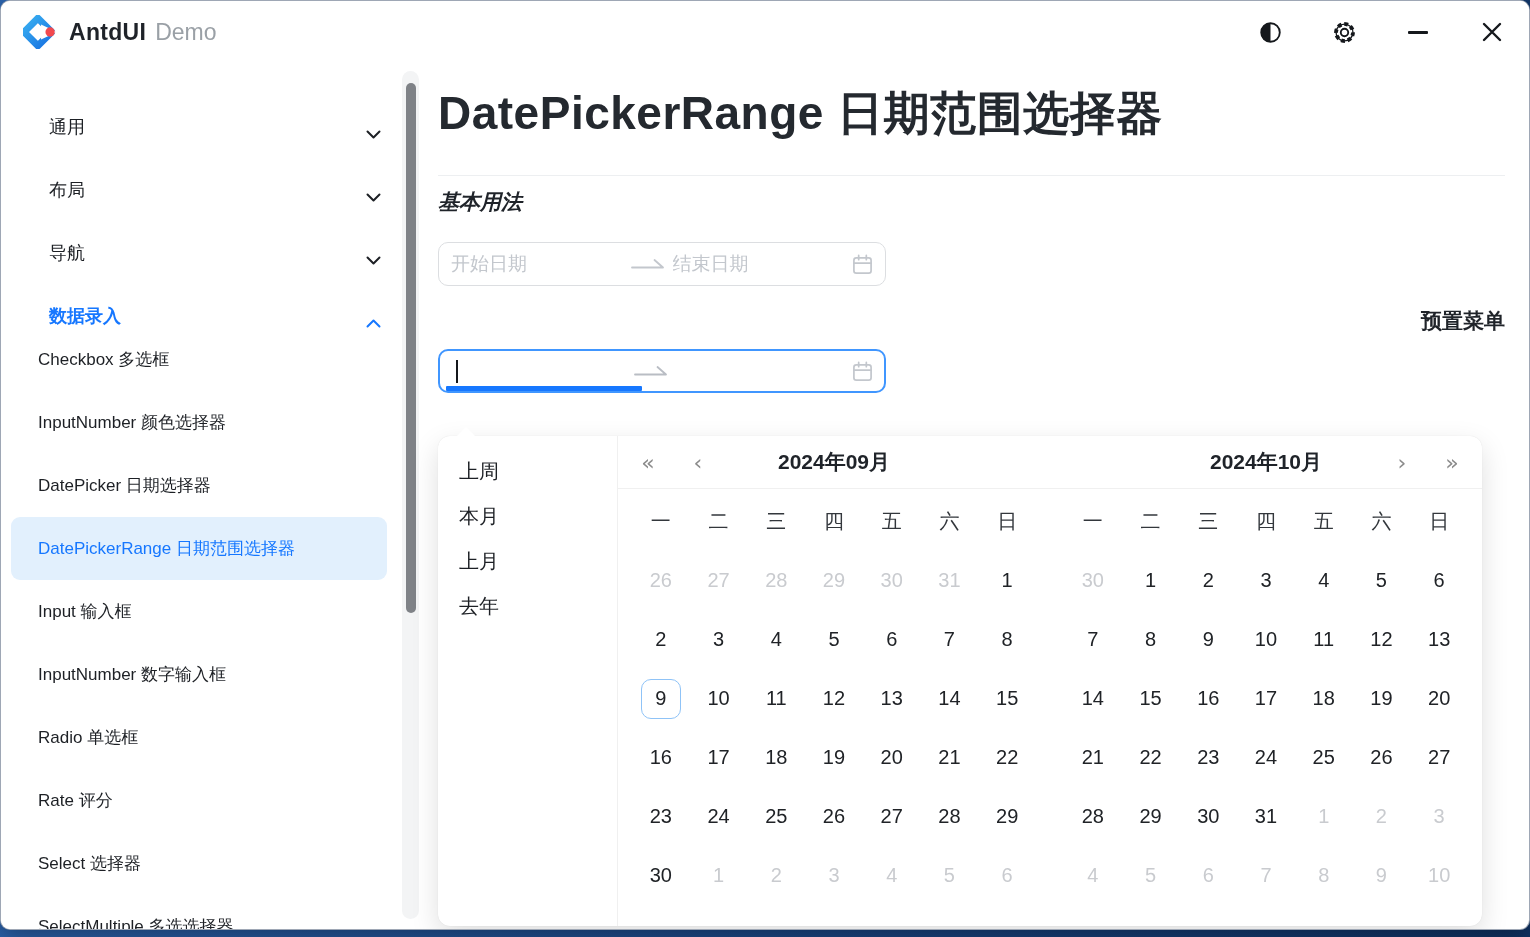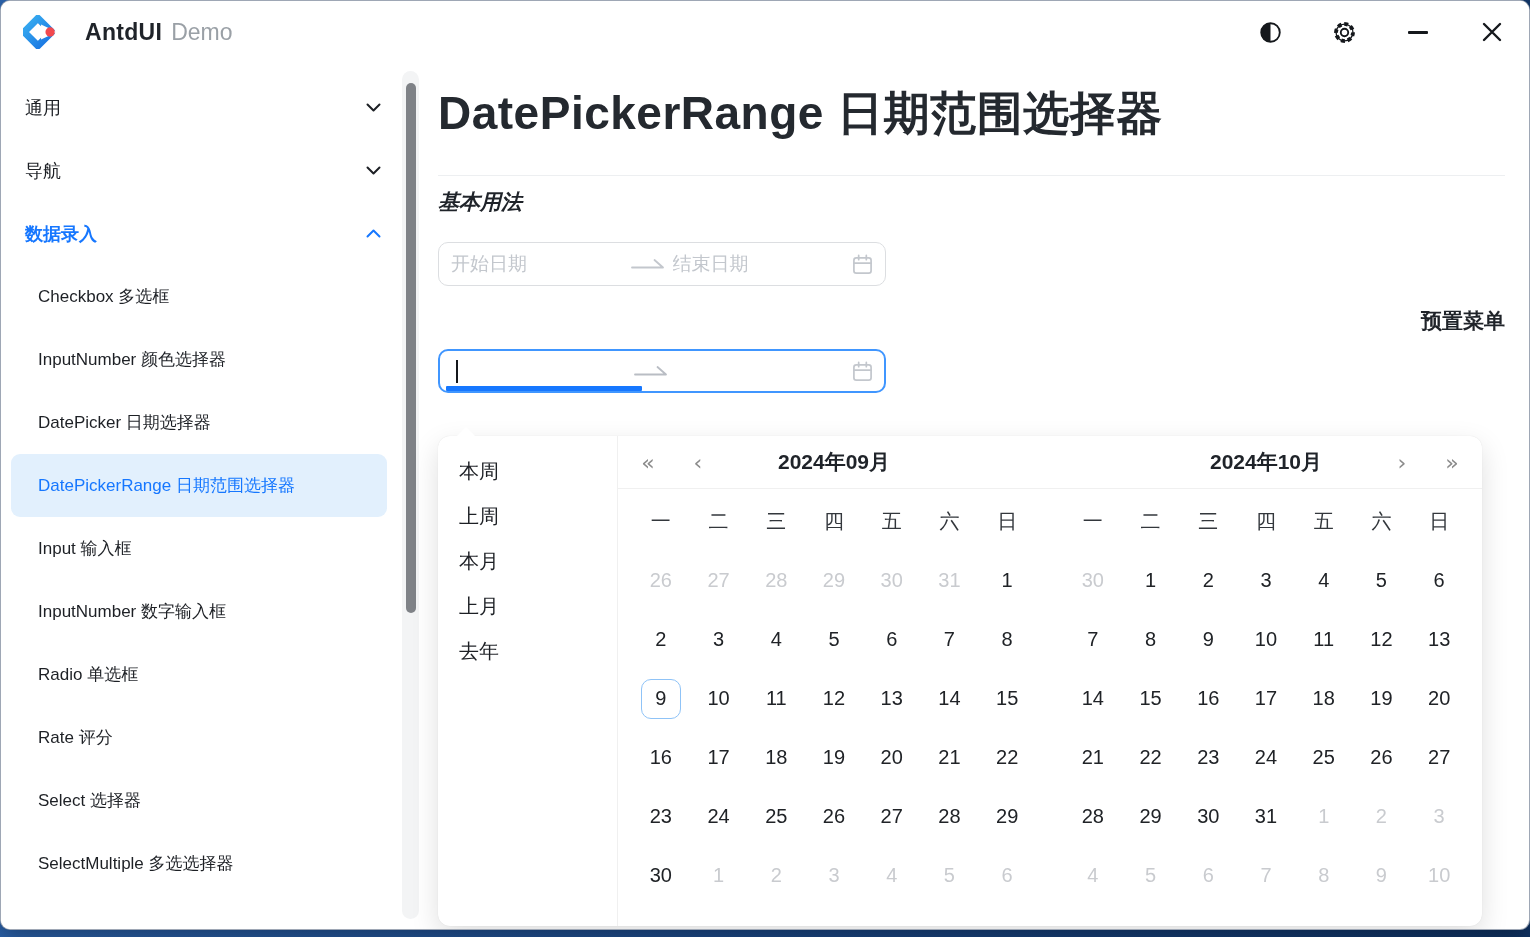--- a/index.html
+++ b/index.html
@@ -10,29 +10,29 @@
   }
   .window {
     position:absolute; left:0; top:0; width:1530px; height:930px;
     background:#ffffff; border-radius:10px; overflow:hidden;
     border:1px solid rgba(40,60,90,.45);
     box-shadow:0 6px 24px rgba(0,0,0,.35);
   }
   
   .titlebar { position:absolute; left:0; top:0; right:0; height:62px; display:flex; align-items:center; padding-left:22px; background:#fff; }
   .logo { width:34px; height:34px; margin-right:12px; }
-  .brand { font-size:23px; font-weight:600; color:#1f2329; letter-spacing:.3px;margin-left:16px; }
+  .brand { font-size:23px; font-weight:600; color:#1f2329; letter-spacing:.3px; }
   .brand-suffix { font-size:23px; font-weight:400; color:#9aa0a6; margin-left:9px; }
   .tb-spacer { flex:1; }
   .tb-btn { width:50px; height:46px; display:flex; align-items:center; justify-content:center; background:transparent; border:none; cursor:pointer; }
   .tb-group { display:flex; align-items:center; gap:24px; padding-right:12px; }
   .min-glyph { display:block; width:20px; height:3px; background:#15181c; border-radius:1px; }
   
   .sidebar { position:absolute; left:0; top:62px; width:400px; bottom:0; padding-top:13px; background:#fff; overflow:hidden; }
-  .side-group { height:63px; display:flex; align-items:center; justify-content:space-between; padding:0 20px 0 24px; font-size:18px; color:#1d2025; cursor:pointer; }
+  .side-group { height:63px; display:flex; align-items:flex-end; justify-content:space-between; padding:0 20px 0 24px; font-size:18px; color:#1d2025; cursor:pointer;margin-left:24px; }
   .side-group.active { color:#1677ff;font-weight:bold; }
   .side-item { height:63px; display:flex; align-items:center; font-size:17px; color:#1d2025; margin:0 14px 0 10px; padding-left:27px; border-radius:9px; cursor:pointer; white-space:nowrap; }
   .side-item.selected { background:#e2f0fd; color:#1677ff; }
   .chev svg { display:block; }
   
   .sb-track { position:absolute; left:401px; top:70px; width:17px; bottom:10px; background:#f3f4f5; border-radius:9px; }
   .sb-thumb { position:absolute; left:3.5px; top:12px; width:10px; height:530px; background:#7f8287; border-radius:5px; }
   
   .main { position:absolute; left:437px; top:62px; right:24px; bottom:0; background:#fff; }
   .page-title { padding-top:20px; font-size:46px; font-weight:600; color:#24292f; letter-spacing:.5px; }
@@ -117,20 +117,28 @@
   <nav class="sidebar" id="sidebar-nav">
       <div class="side-group">
         <span>通用</span>
         <span class="chev">
           <svg width="15" height="9" viewBox="0 0 15 9">
             <path d="M1.5 1.5 L7.5 7.5 L13.5 1.5" fill="none" stroke="#1d2025" stroke-width="2" stroke-linecap="round" stroke-linejoin="round"></path>
           </svg>
         </span>
       </div>
       <div class="side-group">
+        <span>布局</span>
+        <span class="chev">
+          <svg width="15" height="9" viewBox="0 0 15 9">
+            <path d="M1.5 1.5 L7.5 7.5 L13.5 1.5" fill="none" stroke="#1d2025" stroke-width="2" stroke-linecap="round" stroke-linejoin="round"></path>
+          </svg>
+        </span>
+      </div>
+      <div class="side-group">
         <span>导航</span>
         <span class="chev">
           <svg width="15" height="9" viewBox="0 0 15 9">
             <path d="M1.5 1.5 L7.5 7.5 L13.5 1.5" fill="none" stroke="#1d2025" stroke-width="2" stroke-linecap="round" stroke-linejoin="round"></path>
           </svg>
         </span>
       </div>
       <div class="side-group active">
         <span>数据录入</span>
         <span class="chev">
@@ -184,21 +192,20 @@
       <svg class="cal-glyph" width="21" height="21" viewBox="0 0 22 22">
         <rect x="2" y="4" width="18" height="16" rx="2.5" fill="none" stroke="#c3c7cd" stroke-width="1.8"></rect>
         <path d="M7 1.5 V6 M15 1.5 V6 M2 9.5 H20" fill="none" stroke="#c3c7cd" stroke-width="1.8" stroke-linecap="round"></path>
       </svg>
       <span class="active-bar"></span>
     </div>
 
     <div class="picker-panel">
       <span class="panel-notch"></span>
       <ul class="presets" id="preset-list">
-          <li class="preset-item">本周</li>
           <li class="preset-item">上周</li>
           <li class="preset-item">本月</li>
           <li class="preset-item">上月</li>
           <li class="preset-item">去年</li>
         </ul>
       <div class="cal-area">
         <div class="cal-headers">
           <div class="cal-head">
             <button class="nav-btn nav-prev-year">«</button>
             <button class="nav-btn nav-prev-month">‹</button>

